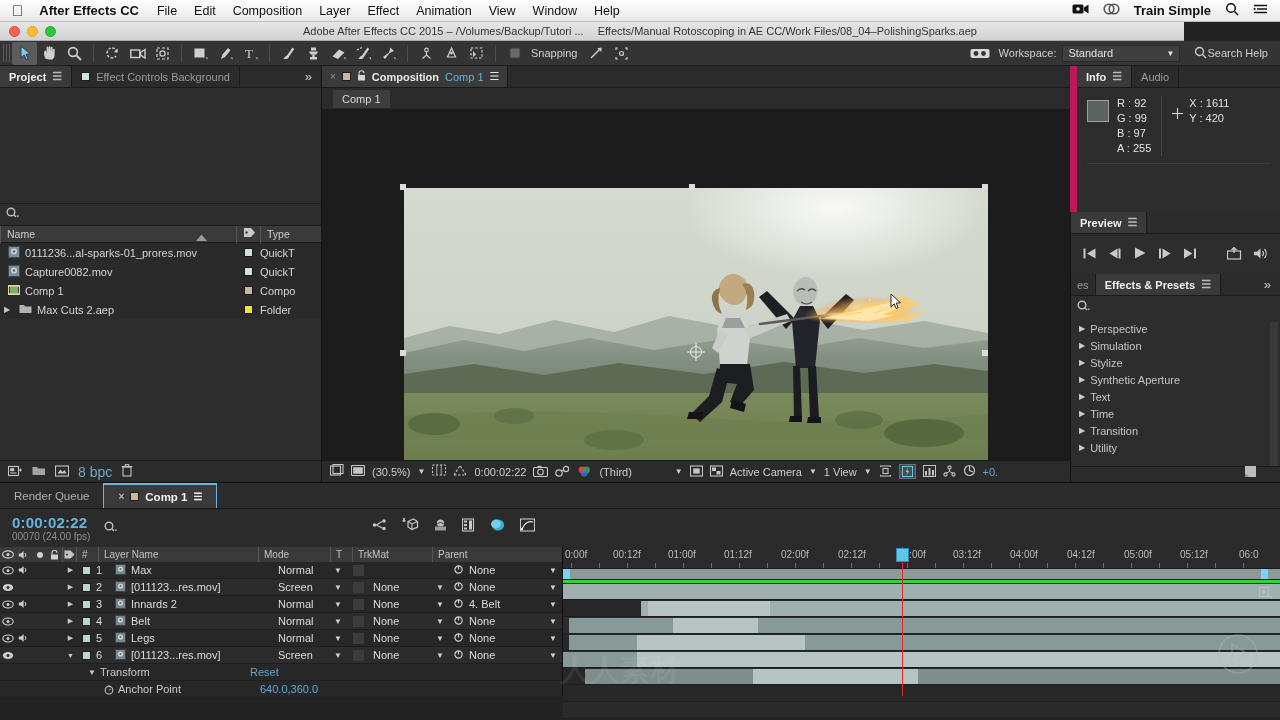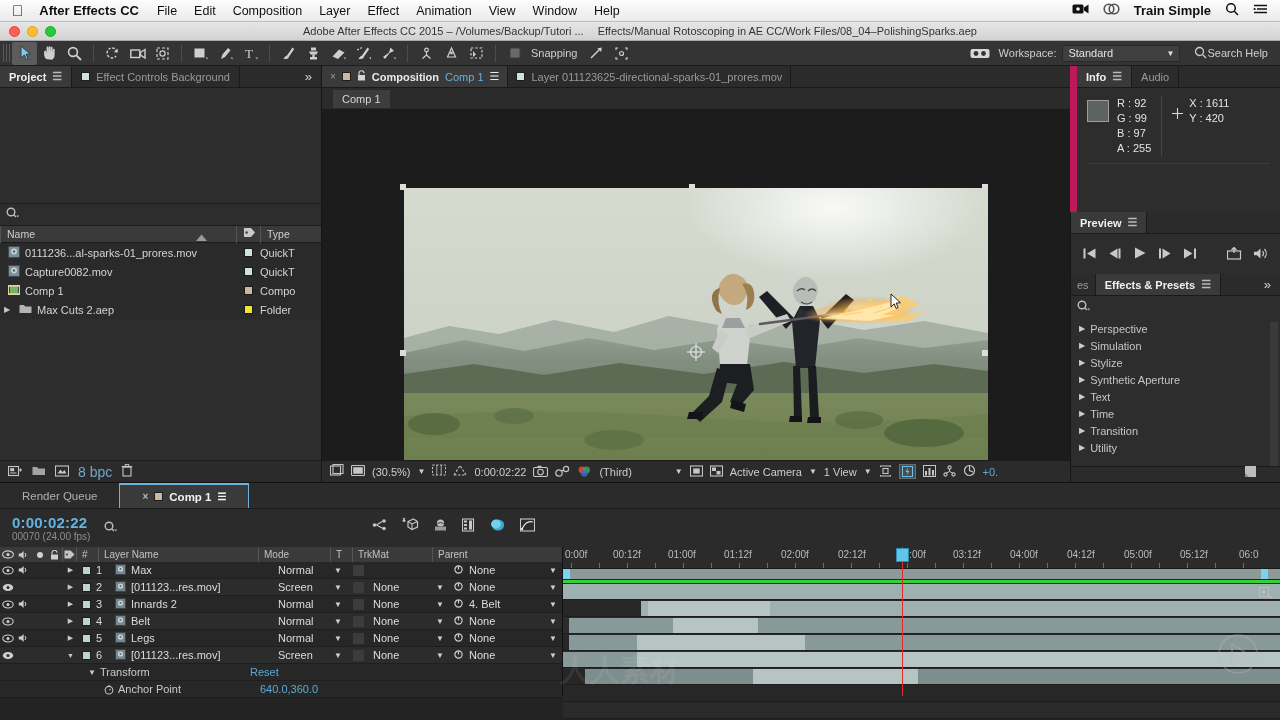--- a/index.html
+++ b/index.html
@@ -21,21 +21,21 @@
     display:flex; align-items:center; color:#101010; font-size:12.5px;
   }
   .osbar .apple { margin:0 16px 0 12px; font-size:15px; line-height:1; }
   .osbar .appname { font-weight:bold; font-size:13px; margin-right:18px; }
   .osbar .mi { margin-right:17px; font-size:12.5px; }
   .osbar .right { margin-left:auto; display:flex; align-items:center; gap:14px; padding-right:12px; }
   .osbar .right .tsname { font-weight:bold; font-size:13px; }
 
   
   .titlebar {
-    position:absolute; left:0; top:22px; width:1280px; height:19px;
+    position:absolute; left:0; top:22px; width:1184px; height:19px;
     background:linear-gradient(#e6e6e6,#d2d2d2);
     border-bottom:1px solid #a9a9a9;
     display:flex; align-items:center; color:#333; font-size:11px;
   }
   .traffic { display:flex; gap:7px; padding-left:9px; }
   .tl { width:11px; height:11px; border-radius:50%; }
   .tl.r{background:#fe5f57;border:1px solid #e0443e;}
   .tl.y{background:#febc2e;border:1px solid #dea123;}
   .tl.g{background:#28c840;border:1px solid #1aab29;}
   .titlebar .ttxt { position:absolute; left:0; width:1280px; text-align:center; }
@@ -133,21 +133,21 @@
   .fx-search { height:22px; display:flex; align-items:center; padding:0 6px; }
   .fx-list { padding-top:2px; }
   .fx-item { height:17px; display:flex; align-items:center; gap:5px; padding-left:8px; font-size:11px; color:#c6c6c6;}
   .tri { font-size:8px; color:#cdcdcd; }
   .fx-scroll { position:absolute; right:2px; top:26px; width:8px; height:160px; background:#3a3a3a; }
   .fx-foot { position:absolute; bottom:0; left:0; right:0; height:16px; background:#2b2b2b; border-top:1px solid #1a1a1a;}
 
   
   #timeline { left:0; top:482px; width:1280px; height:238px; background:#232323; border-top:1px solid #111;}
   .tl-tabs { height:26px; background:#2b2b2b; display:flex; align-items:stretch; border-bottom:1px solid #1a1a1a;}
-  .tl-tab { display:flex; align-items:center; gap:6px; padding:0 22px; font-size:11.5px; color:#b0b0b0;}
+  .tl-tab { display:flex; align-items:center; gap:6px; padding:0 14px; font-size:11.5px; color:#b0b0b0;}
   .tl-tab.active { background:#3a3a3a; color:#f2f2f2; font-weight:bold;
       border-top:2px solid #6cb2dd; border-left:1px solid #6cb2dd; border-right:1px solid #6cb2dd;}
   .tl-head { height:38px; background:#2b2b2b; display:flex; align-items:center; position:relative;}
   .tcode { color:#63b4e0; font-weight:bold; font-size:15px; line-height:15px; padding-left:12px; letter-spacing:0.2px;}
   .tcsub { color:#8f8f8f; font-size:10px; padding-left:12px; margin-top:1px; }
   .tl-search { margin-left:14px; width:250px; height:17px; display:flex; align-items:center; gap:4px;}
   .tl-icons { position:absolute; left:372px; top:8px; display:flex; align-items:center; gap:14px; }
   .tl-grid { position:absolute; top:64px; left:0; width:1280px; bottom:24px; }
   .lhs { position:absolute; left:0; top:0; width:563px; bottom:0; background:#232323; border-right:1px solid #111;}
   .lhs-hdr { height:15px; background:#3a3a3a; display:flex; align-items:center; font-size:10px; color:#c3c3c3;}
@@ -563,24 +563,20 @@
         <span>
           <svg width="9" height="11">
               <path d="M2 5 L2 3.2 A2.5 2.5 0 0 1 7 3.2" fill="none" stroke="#d4d4d4" stroke-width="1.1"></path>
               <rect x="1" y="5" width="7" height="5.5" fill="#d4d4d4"></rect>
             </svg>
         </span>
         <b>Composition</b>
         <span class="cyn">Comp 1</span>
         <span class="burger">☰</span>
       </div>
-      <div class="ct">
-        <span class="swatch" style="background:#cfe2dd"></span>
-        <span>Layer 011123625-directional-sparks-01_prores.mov</span>
-      </div>
     </div>
     <div class="comp-sub">
       <div class="subtab">Comp 1</div>
     </div>
     <div class="viewer">
 
       <div class="canvas">
         <svg width="584" height="330" viewBox="0 0 584 330">
           <defs>
             <linearGradient id="sky" x1="0" y1="0" x2="0" y2="1">

